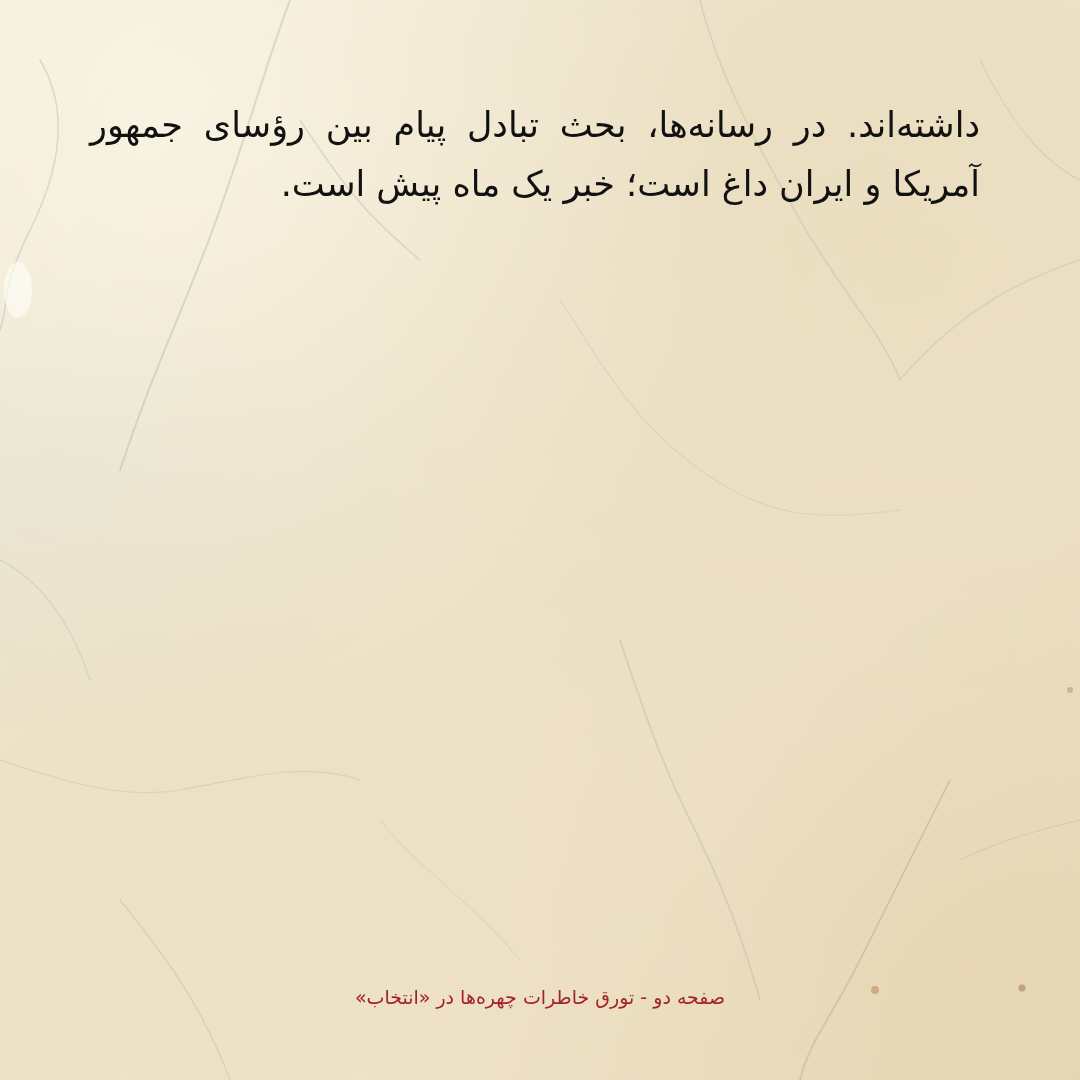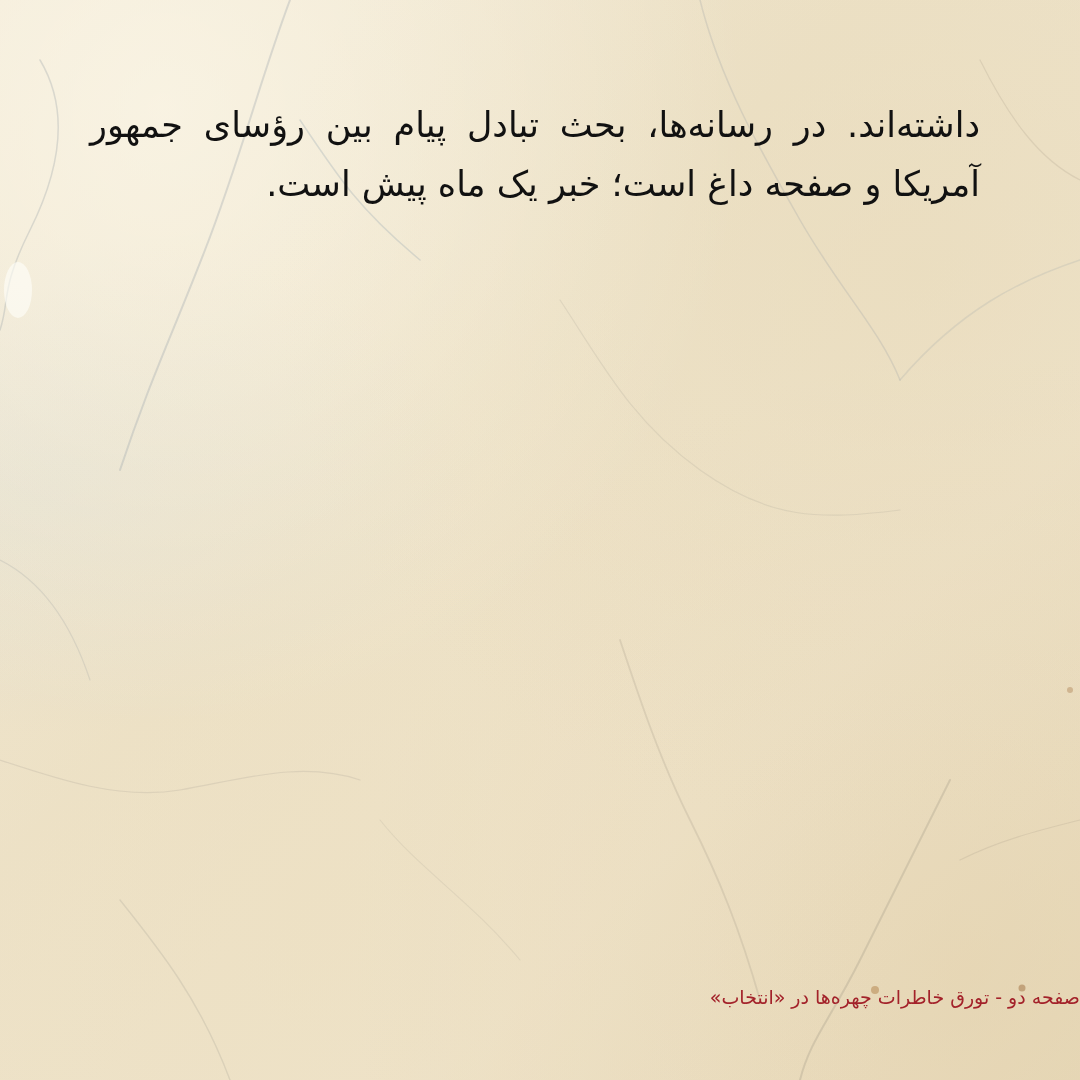--- a/index.html
+++ b/index.html
@@ -43,20 +43,21 @@
       margin: 0;
     }
     .paragraph + .paragraph {
       margin-top: 59px;
     }
     .footer {
       position: absolute;
       left: 0;
       width: 1080px;
       top: 986px;
+      text-align: center;
       direction: rtl;
       font-family: "DejaVu Sans", sans-serif;
       font-size: 19px;
       color: #a3222a;
     }
   </style>
 </head>
 <body>
 
 <svg class="cracks" viewBox="0 0 1080 1080" xmlns="http://www.w3.org/2000/svg">
@@ -76,16 +77,16 @@
     <path d="M380 820 C420 870, 470 900, 520 960" stroke="rgba(170,165,150,0.2)" stroke-width="1.1"></path>
     <path d="M0 560 C40 580, 70 620, 90 680" stroke="rgba(160,165,165,0.25)" stroke-width="1.2"></path>
   </g>
   <ellipse cx="18" cy="290" rx="14" ry="28" fill="rgba(255,255,250,0.6)"></ellipse>
   <circle cx="875" cy="990" r="4" fill="rgba(170,120,60,0.45)"></circle>
   <circle cx="1022" cy="988" r="3.5" fill="rgba(150,100,50,0.45)"></circle>
   <circle cx="1070" cy="690" r="3" fill="rgba(160,110,60,0.35)"></circle>
 </svg>
 
 <main class="page">
-  <p class="paragraph">داشته‌اند. در رسانه‌ها، بحث تبادل پیام بین رؤسای جمهور آمریکا و صفحه داغ است؛ خبر یک ماه پیش است.</p>
+  <p class="paragraph">داشته‌اند. در رسانه‌ها، بحث تبادل پیام بین رؤسای جمهور آمریکا و ایران داغ است؛ خبر یک ماه پیش است.</p>
 </main>
 
 <div class="footer">صفحه دو - تورق خاطرات چهره‌ها در «انتخاب»</div>
 
 </body></html>

